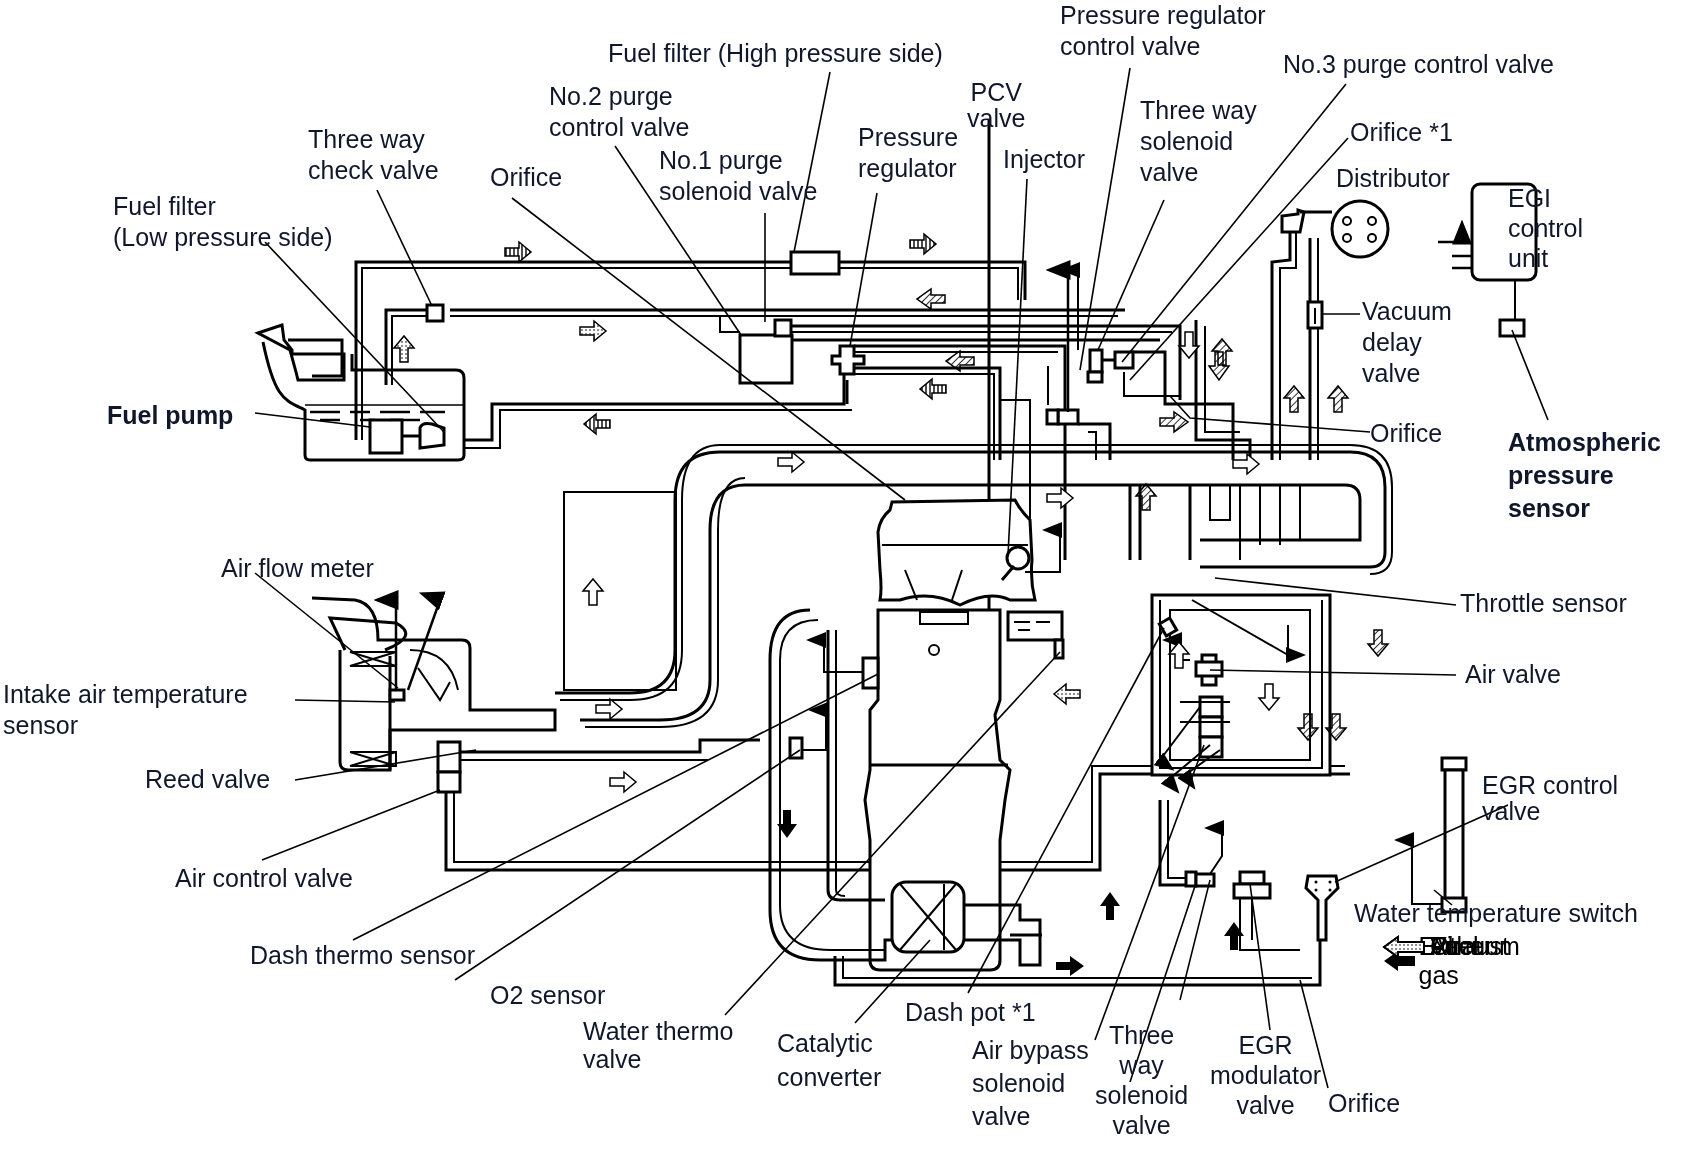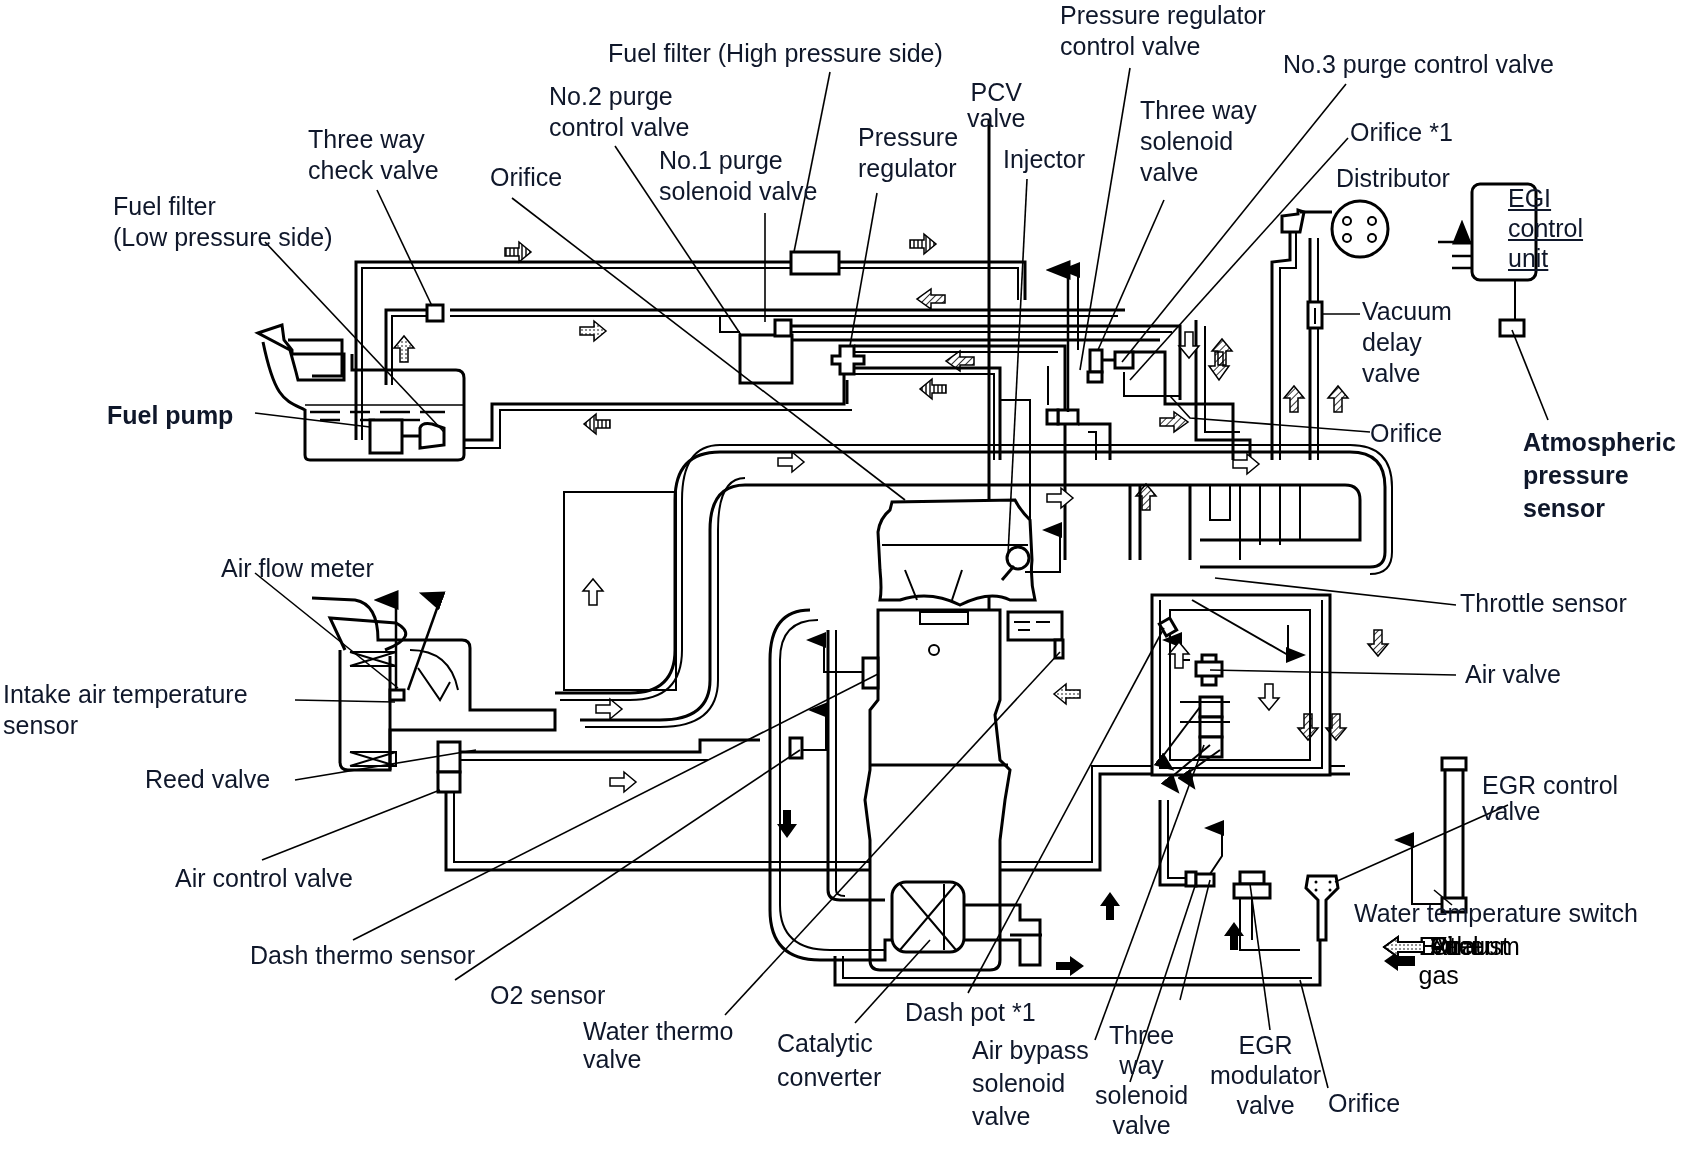--- a/index.html
+++ b/index.html
@@ -304,32 +304,32 @@
 valve</div>
 <div class="lbl" style="left:1350px;top:117px;">Orifice *1</div>
 <div class="lbl" style="left:308px;top:124px;">Three way
 check valve</div>
 <div class="lbl" style="left:659px;top:145px;">No.1 purge
 solenoid valve</div>
 <div class="lbl" style="left:858px;top:122px;">Pressure
 regulator</div>
 <div class="lbl" style="left:1003px;top:144px;">Injector</div>
 <div class="lbl" style="left:1336px;top:163px;">Distributor</div>
-<div class="lbl" style="left:1508px;top:183px;line-height:30px;text-decoration:underline;">EGI
+<div class="lbl" style="left:1508px;top:183px;line-height:30px;">EGI
 control
 unit</div>
 <div class="lbl" style="left:113px;top:167px;margin-top:24px;">Fuel filter
 (Low pressure side)</div>
 <div class="lbl" style="left:490px;top:162px;">Orifice</div>
 <div class="lbl" style="left:1362px;top:296px;">Vacuum
 delay
 valve</div>
 <div class="lbl" style="left:107px;top:400px;font-weight:bold;">Fuel pump</div>
 <div class="lbl" style="left:1370px;top:418px;">Orifice</div>
-<div class="lbl bold" style="left:1508px;top:426px;line-height:33px;margin-left:15px;">Atmospheric
+<div class="lbl bold" style="left:1508px;top:426px;line-height:33px;">Atmospheric
 pressure
 sensor</div>
 <div class="lbl" style="left:221px;top:553px;">Air flow meter</div>
 <div class="lbl" style="left:1460px;top:588px;">Throttle sensor</div>
 <div class="lbl" style="left:3px;top:679px;">Intake air temperature
 sensor</div>
 <div class="lbl" style="left:1465px;top:659px;">Air valve</div>
 <div class="lbl" style="left:145px;top:764px;">Reed valve</div>
 <div class="lbl" style="left:1482px;top:772px;line-height:26px;">EGR control
 valve</div>

